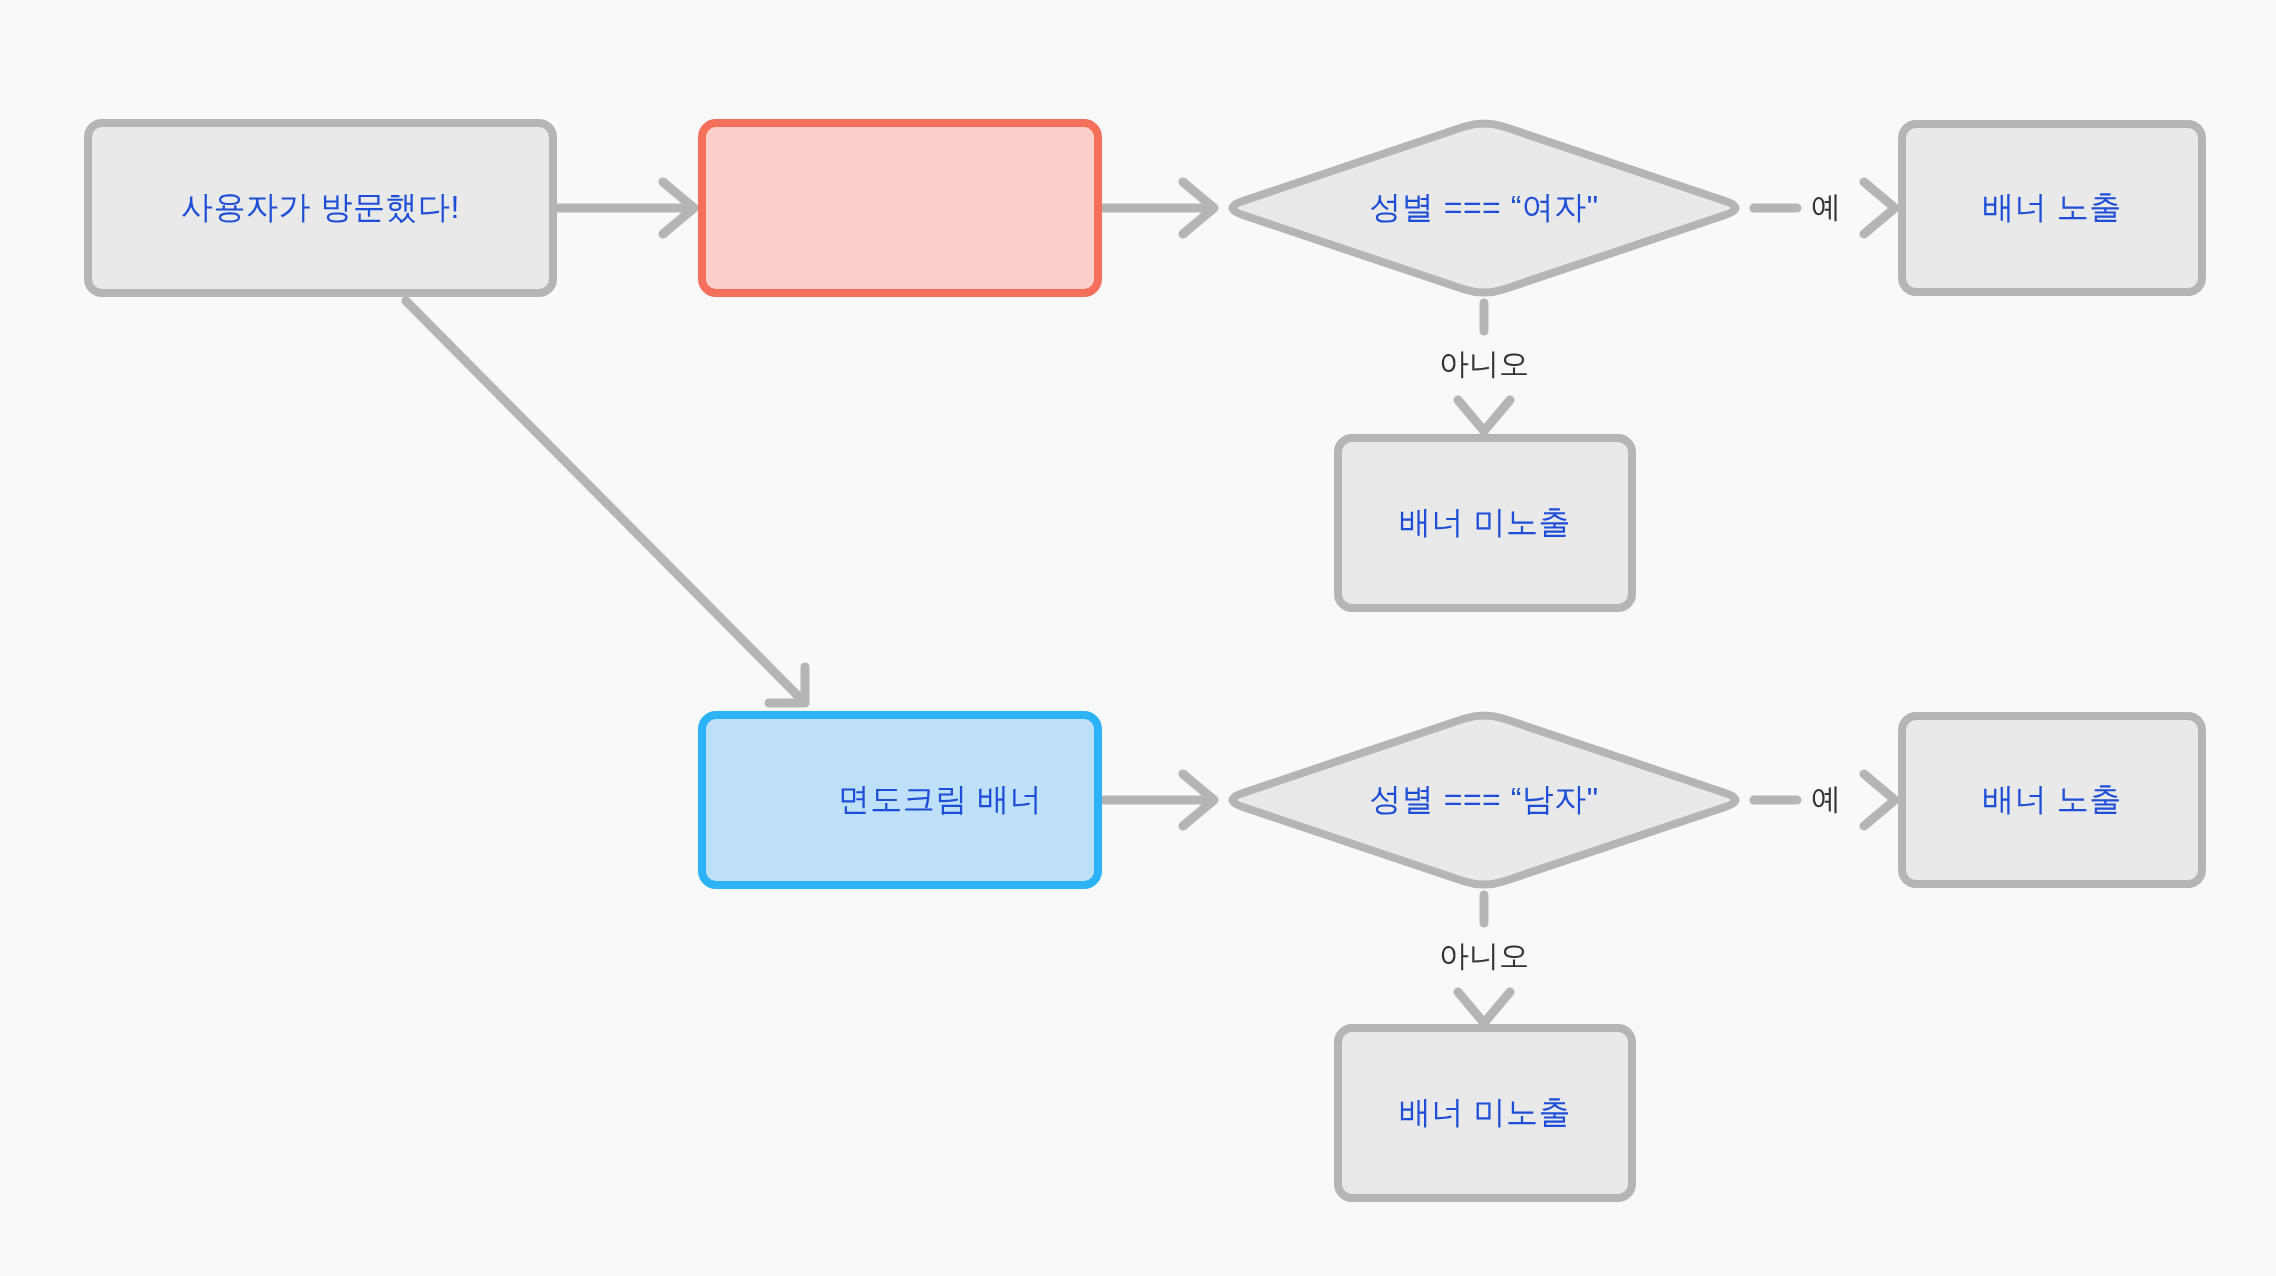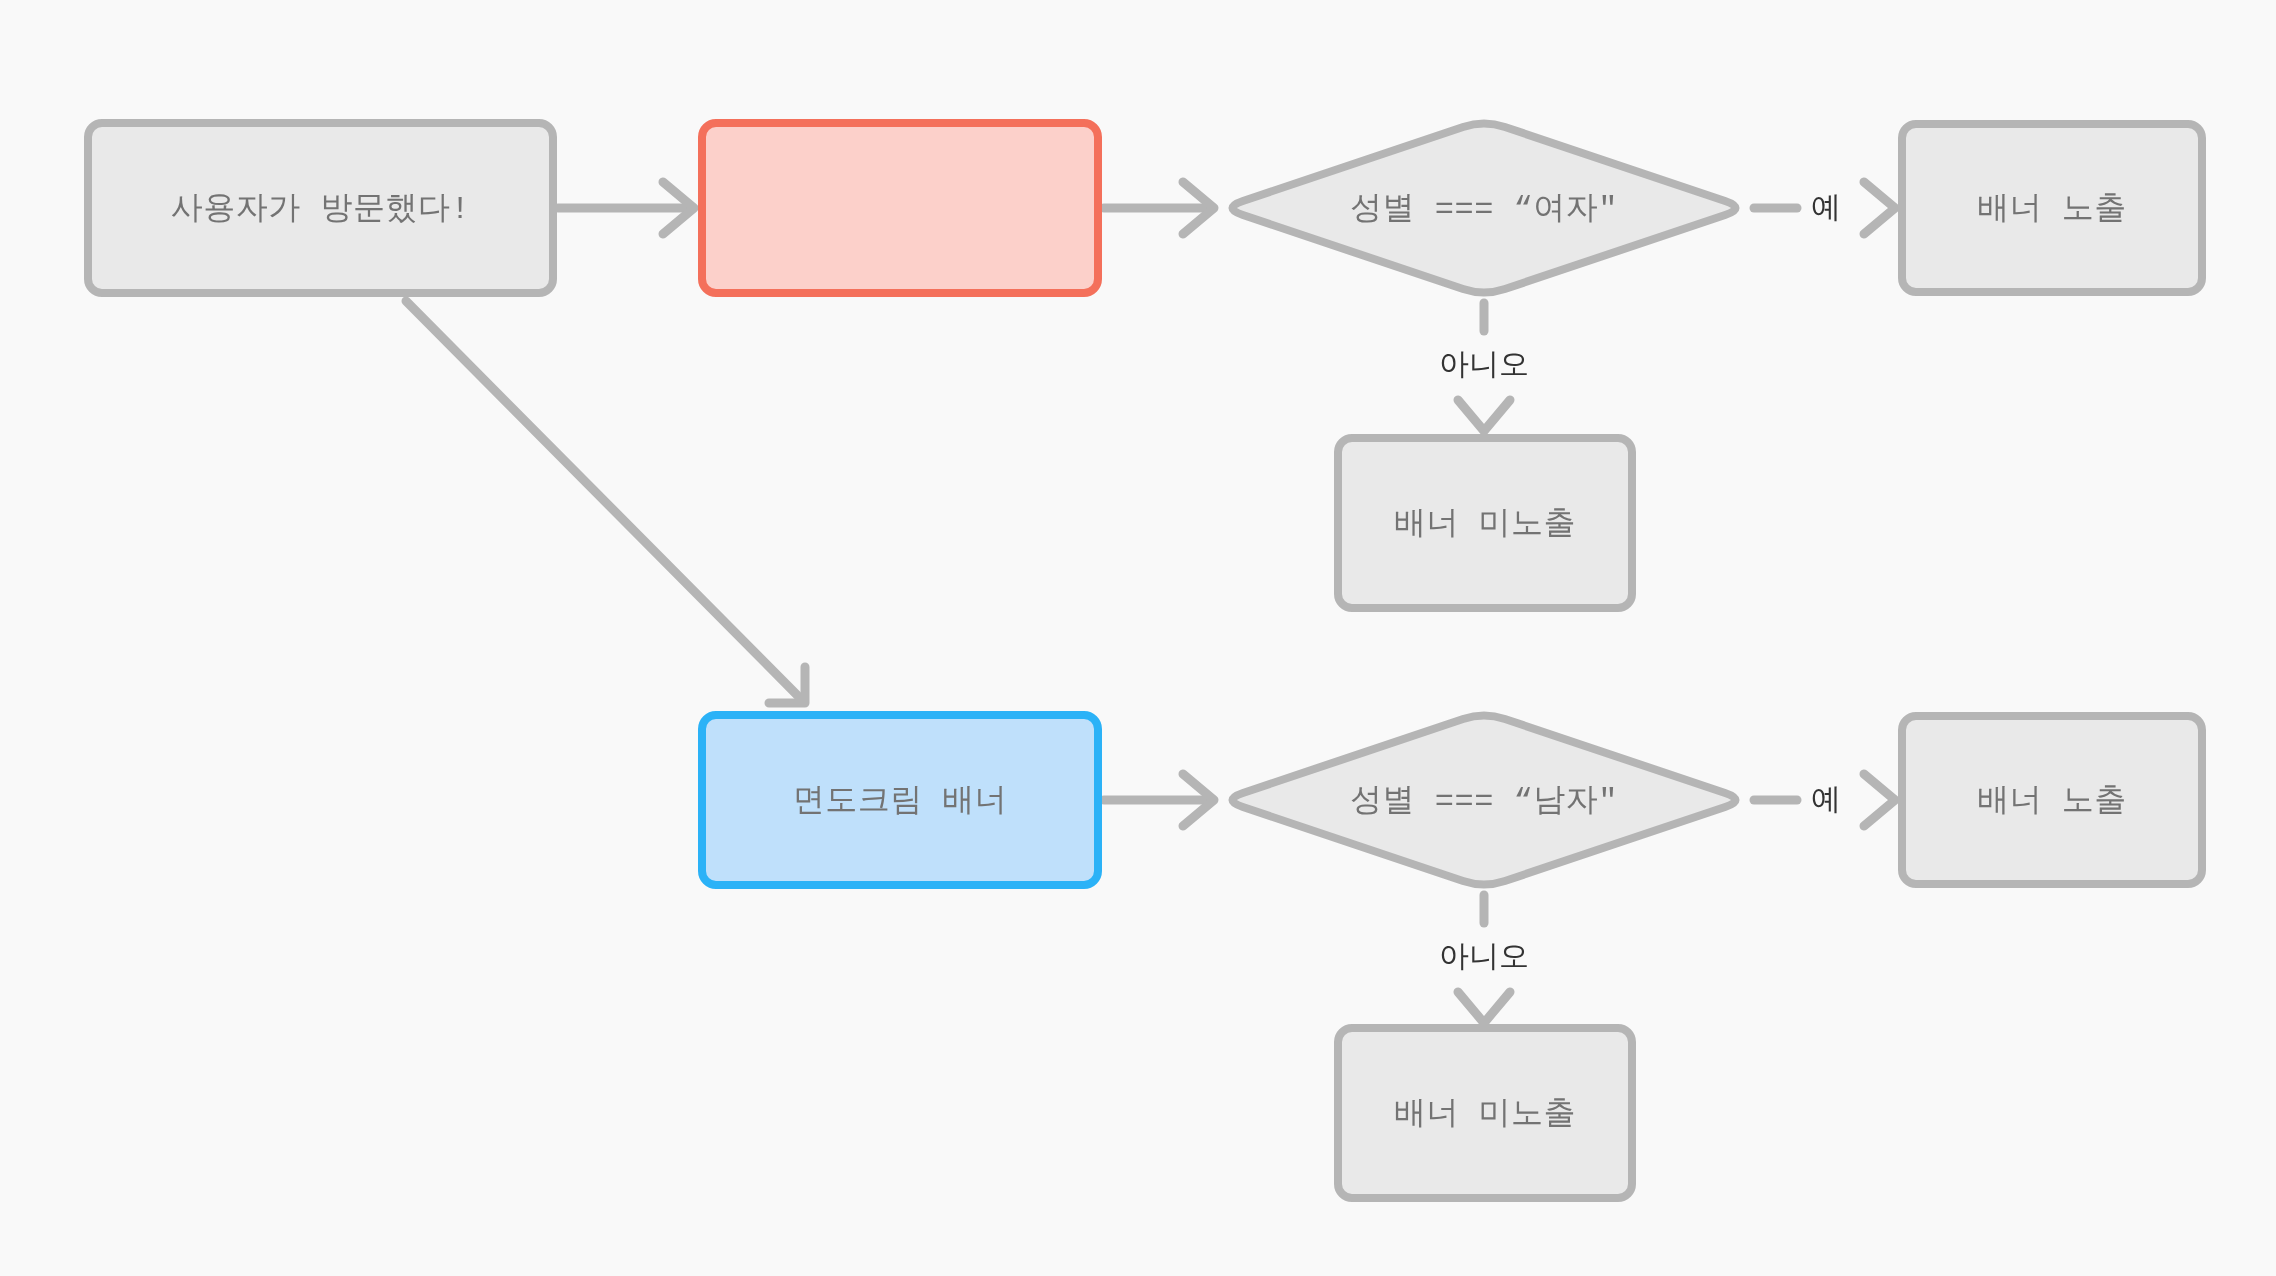--- a/index.html
+++ b/index.html
@@ -11,24 +11,23 @@
     font-family: "Liberation Sans", "DejaVu Sans", sans-serif;
   }
   .canvas svg { position: absolute; left: 0; top: 0; }
   .node-label {
     position: absolute;
     display: flex;
     align-items: center;
     justify-content: center;
     text-align: center;
     font-size: 32px;
-    color: #737373;
+    color: #1d4ed8;
     letter-spacing: 0.5px;
     pointer-events: none;
-    font-family: Liberation Mono, monospace;
   }
   .edge-label {
     position: absolute;
     transform: translate(-50%, -50%);
     font-size: 30px;
     color: #333333;
     white-space: nowrap;
     pointer-events: none;
   }
 </style>
@@ -102,21 +101,21 @@
 
   <div class="node-label" style="left:88px; top:123px; width:465px; height:170px;">사용자가 방문했다!</div>
 
 
   <div class="node-label" style="left:1222px; top:120px; width:524px; height:176px;">성별 === “여자"</div>
 
   <div class="node-label" style="left:1902px; top:124px; width:300px; height:168px;">배너 노출</div>
 
   <div class="node-label" style="left:1338px; top:438px; width:294px; height:170px;">배너 미노출</div>
 
-  <div class="node-label" style="left:702px; top:715px; width:396px; height:170px;">면도크림 배너</div>
+  <div class="node-label" style="left:742px; top:715px; width:396px; height:170px;">면도크림 배너</div>
 
   <div class="node-label" style="left:1222px; top:712px; width:524px; height:176px;">성별 === “남자"</div>
 
   <div class="node-label" style="left:1902px; top:716px; width:300px; height:168px;">배너 노출</div>
 
   <div class="node-label" style="left:1338px; top:1028px; width:294px; height:170px;">배너 미노출</div>
 
   <div class="edge-label" style="left:1826px; top:207px;">예</div>
 
   <div class="edge-label" style="left:1484px; top:364px;">아니오</div>

